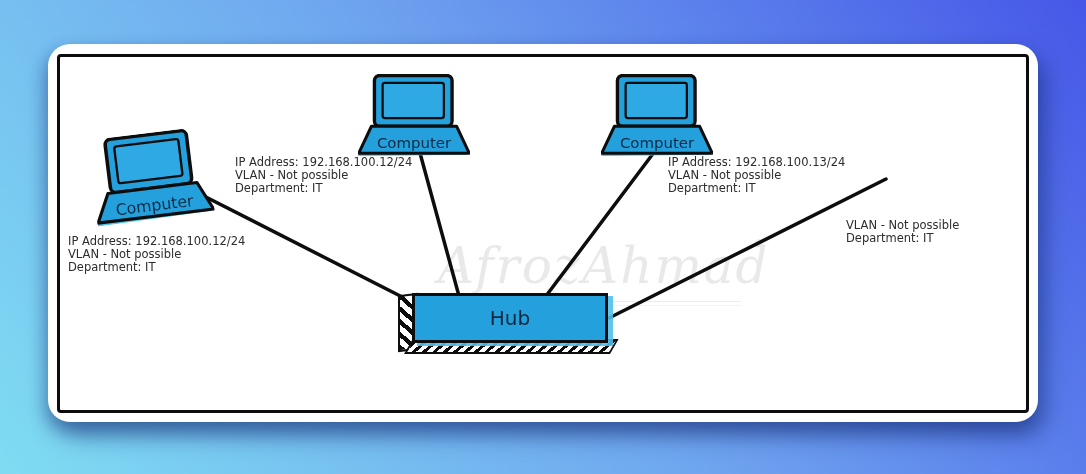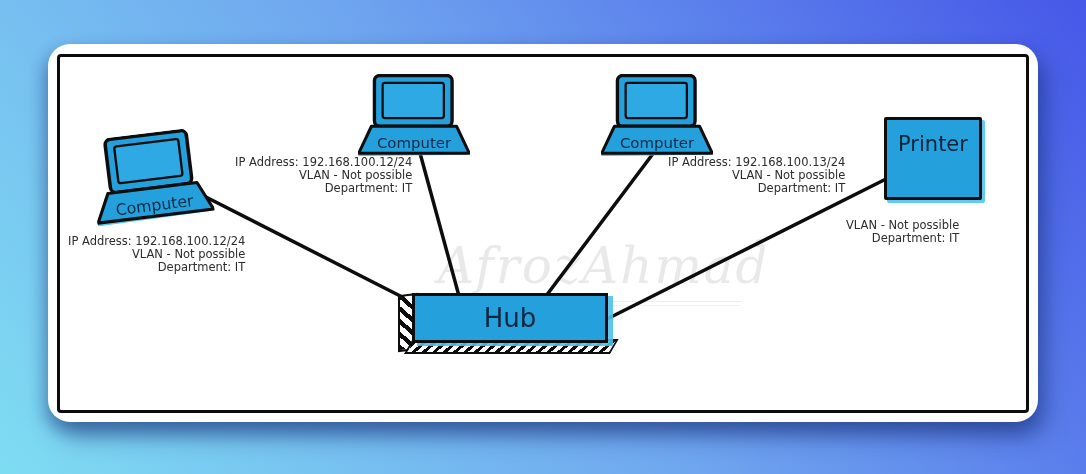--- a/index.html
+++ b/index.html
@@ -60,26 +60,26 @@
   }
   .hub-bottom{
     position:absolute;left:8px;top:49px;width:202px;height:11px;
     border:2px solid #0d0d0d;transform:skewX(-30deg);transform-origin:left bottom;
     background:repeating-linear-gradient(120deg,#0d0d0d 0 4px,#ffffff 4px 9px);
   }
   .hub-face{
     position:absolute;left:16px;top:3px;width:190px;height:44px;
     background:#24a0dd;border:3px solid #0d0d0d;
     box-shadow:5px 3px 0 rgba(79,192,236,.9);
-    text-align:center;line-height:44px;font-size:26px;color:#12263f;
+    text-align:center;line-height:44px;font-size:20px;color:#12263f;
   }
   
   .iplabel{
     position:absolute;z-index:4;color:#2c2c2c;
-    font-size:11.5px;line-height:12.8px;white-space:nowrap;text-align:right;
+    font-size:11.5px;line-height:12.8px;white-space:nowrap;
   }
   .lbl-c1{left:68px;top:235px;}
   .lbl-c2{left:235px;top:156px;}
   .lbl-c3{left:668px;top:156px;}
   .lbl-pr{left:846px;top:219px;}
   .caption{
     position:absolute;left:253px;top:360px;z-index:4;
     color:#0e0e0e;font-size:21px;line-height:25.5px;letter-spacing:.3px;
   }
 </style>
@@ -123,23 +123,20 @@
   </svg>
 
   <svg class="device laptop-3" viewBox="0 0 150 110">
     <polygon points="14,74 124,74 146,108 0,110" fill="#55c8f0"></polygon>
     <rect x="22" y="2" width="104" height="68" rx="7" fill="#24a0dd" stroke="#0d0d0d" stroke-width="4.5"></rect>
     <rect x="33" y="12" width="82" height="47" rx="3" fill="#2fa9e3" stroke="#0d0d0d" stroke-width="3"></rect>
     <polygon points="18,70 132,70 149,106 1,106" fill="#24a0dd" stroke="#0d0d0d" stroke-width="4" stroke-linejoin="round"></polygon>
     <text x="75" y="99" text-anchor="middle" font-size="20" fill="#112a44">Computer</text>
   </svg>
 
-  <div class="device printer">
-    <span>Printer</span>
-  </div>
 
   <div class="device hub">
     <div class="hub-left"></div>
     <div class="hub-bottom"></div>
     <div class="hub-face">Hub</div>
   </div>
 
   <div class="iplabel lbl-c1">
     <div>IP Address: 192.168.100.12/24</div>
     <div>VLAN - Not possible</div>

